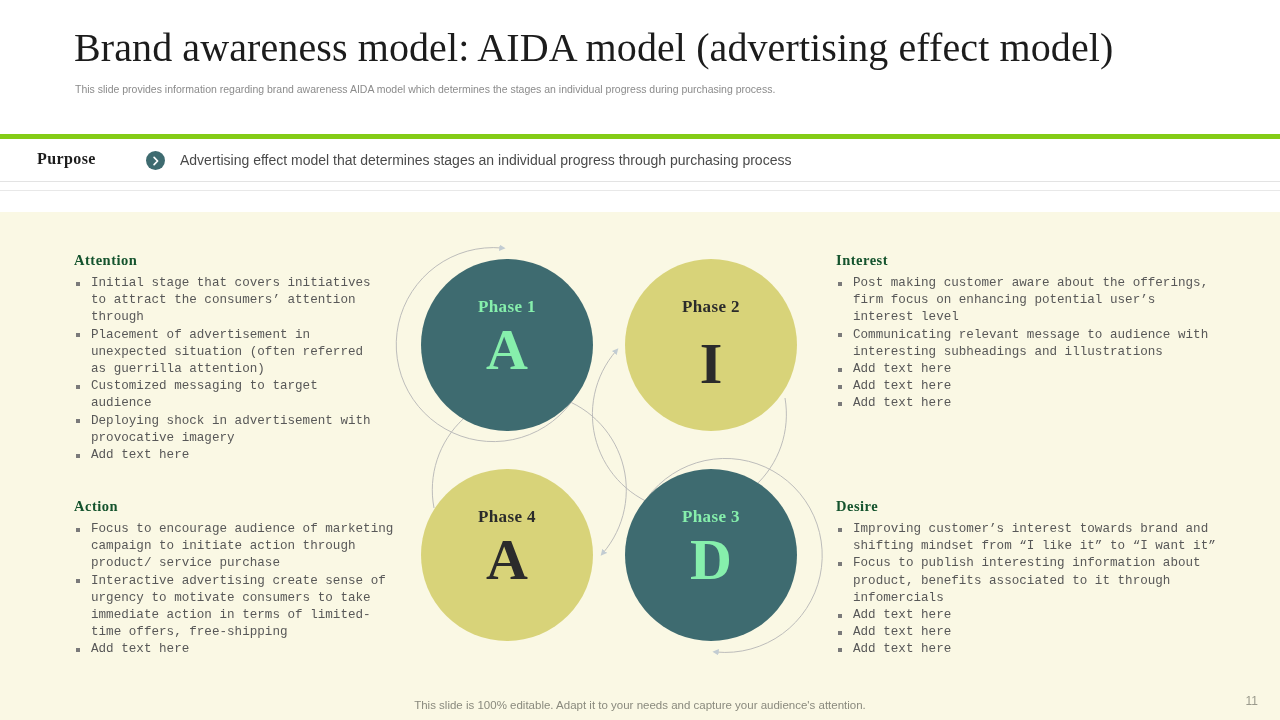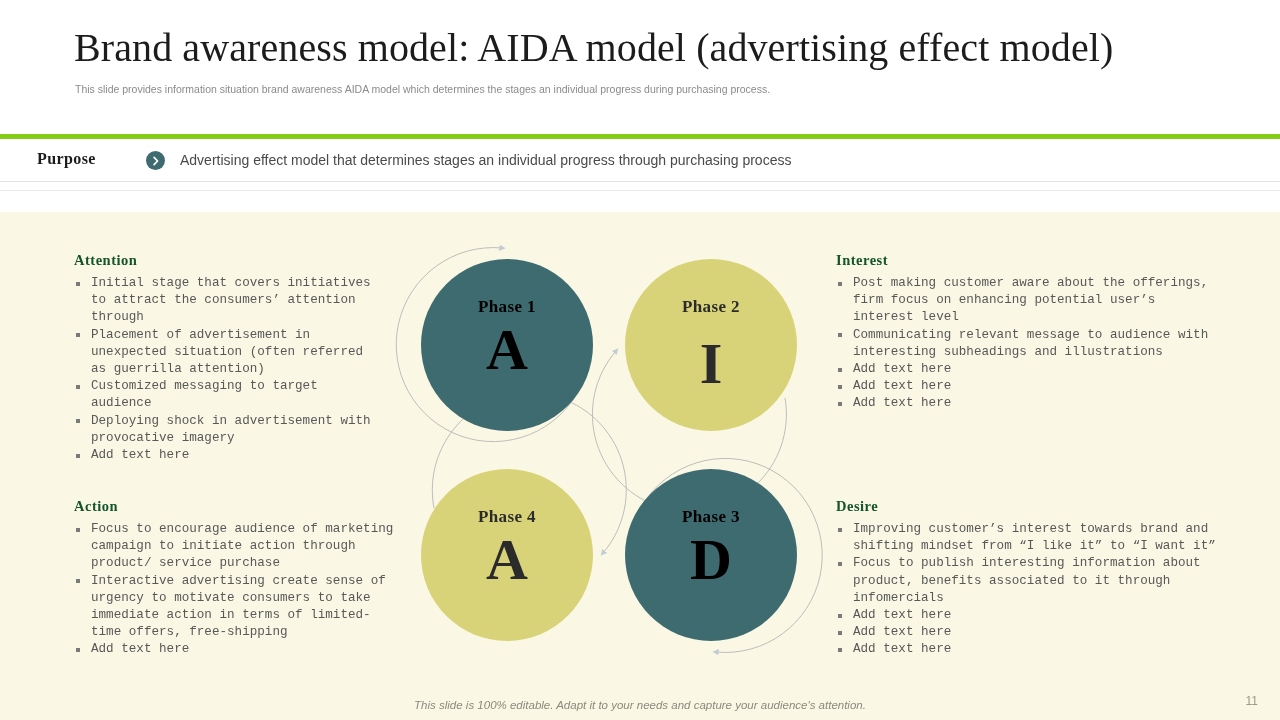--- a/index.html
+++ b/index.html
@@ -182,59 +182,58 @@
     letter-spacing: 0.4px;
   }
   .phase-letter {
     font-family: "Liberation Serif", serif;
     font-weight: bold;
     font-size: 58px;
     line-height: 62px;
     margin-top: 2px;
   }
   .circle.teal  .phase-label,
-  .circle.teal  .phase-letter  { color: #000000; }
+  .circle.teal  .phase-letter  { color: #86efac; }
   .circle.olive .phase-label,
   .circle.olive .phase-letter  { color: #2b2b2b; }
 
   
   #circle-1 { left: 31px;  top: 31px;  }   
   #circle-2 { left: 235px; top: 31px; gap: 14px;  }   
   #circle-4 { left: 31px;  top: 241px; }   
   #circle-3 { left: 235px; top: 241px; }   
 
   
   .footer-note {
     position: absolute;
     left: 0;
     top: 699px;
     width: 1280px;
     text-align: center;
     font-family: "Liberation Sans", sans-serif;
     font-size: 11.5px;
     color: #8a8a7e;
-    font-style: italic;
   }
   .page-number {
     position: absolute;
     right: 22px;
     top: 694px;
     font-family: "Liberation Sans", sans-serif;
     font-size: 12px;
     color: #9a9a8c;
   }
 </style>
 </head>
 <body>
 
 <div class="slide">
 
   <div class="header">
     <div class="title">Brand awareness model: AIDA model (advertising effect model)</div>
-    <div class="subtitle">This slide provides information situation brand awareness AIDA model which determines the stages an individual progress during purchasing process.</div>
+    <div class="subtitle">This slide provides information regarding brand awareness AIDA model which determines the stages an individual progress during purchasing process.</div>
   </div>
 
   <div class="purpose-band">
     <div class="purpose-label">Purpose</div>
     <div class="purpose-icon">
       <svg width="10" height="10" viewBox="0 0 10 10" aria-hidden="true">
         <path d="M3.1 1.4 L6.6 5 L3.1 8.6" fill="none" stroke="#ffffff" stroke-width="1.7" stroke-linecap="round" stroke-linejoin="round"></path>
       </svg>
     </div>
     <div class="purpose-text">Advertising effect model that determines stages an individual progress through purchasing process</div>

